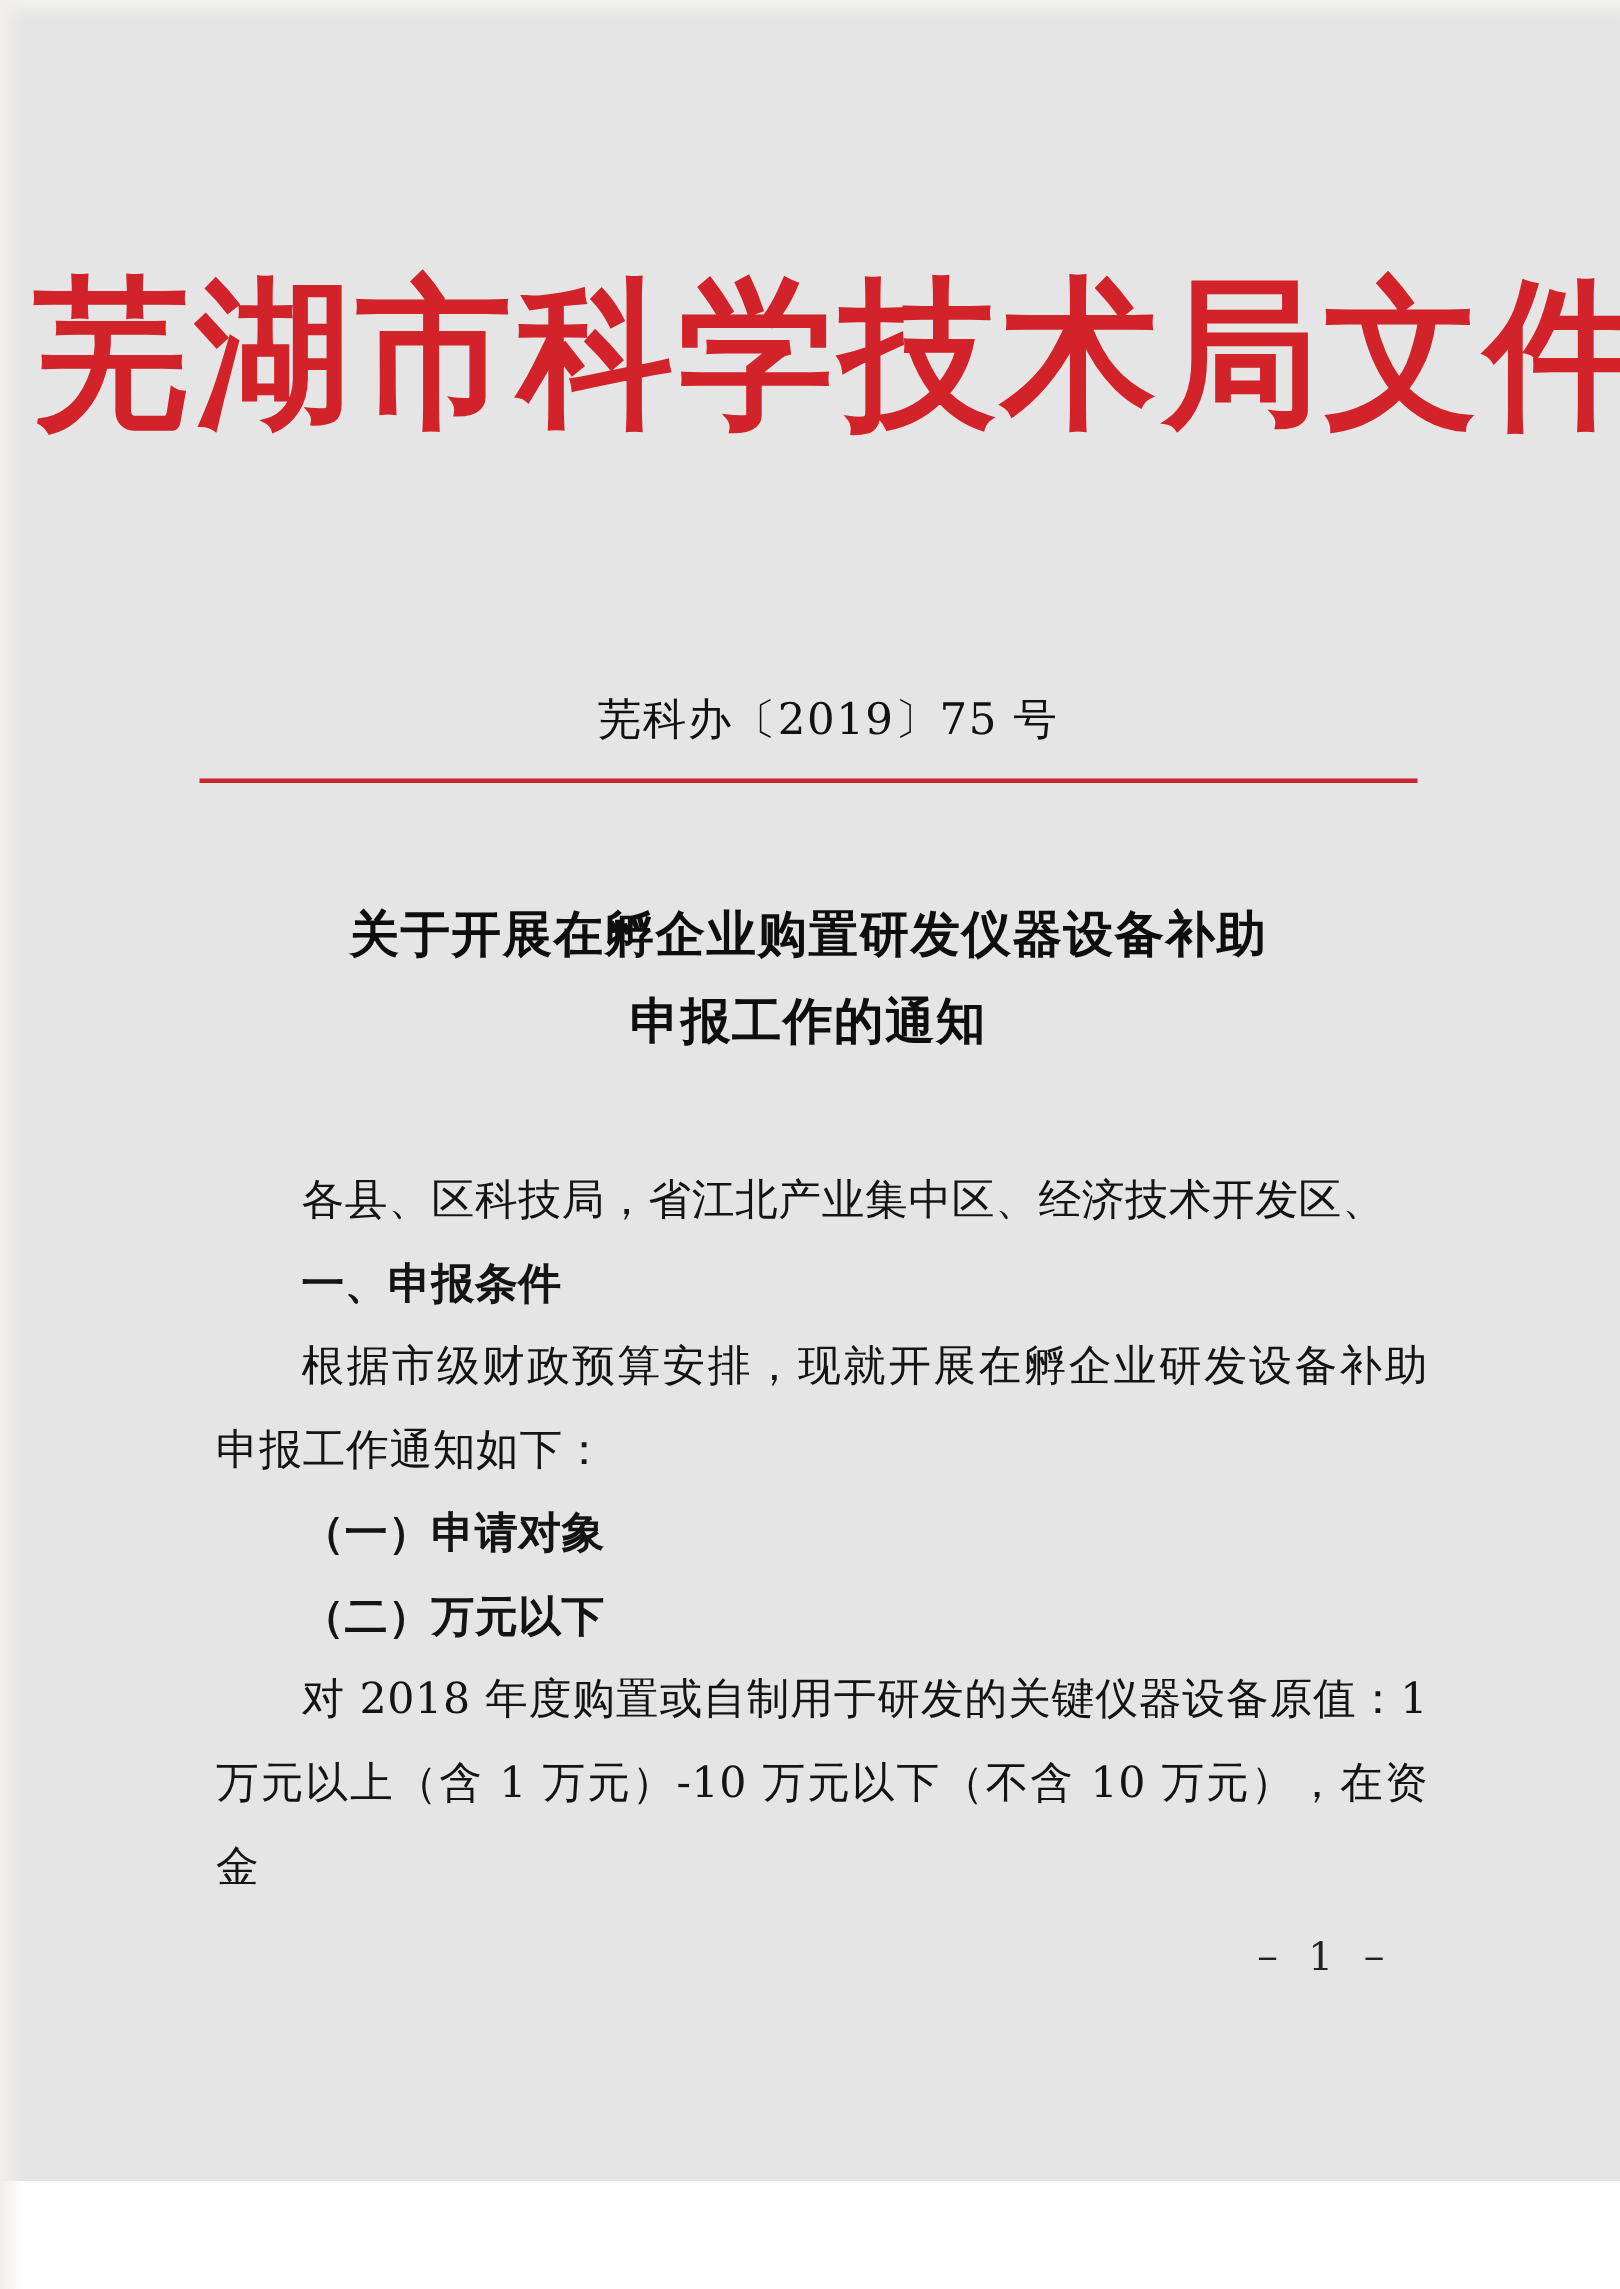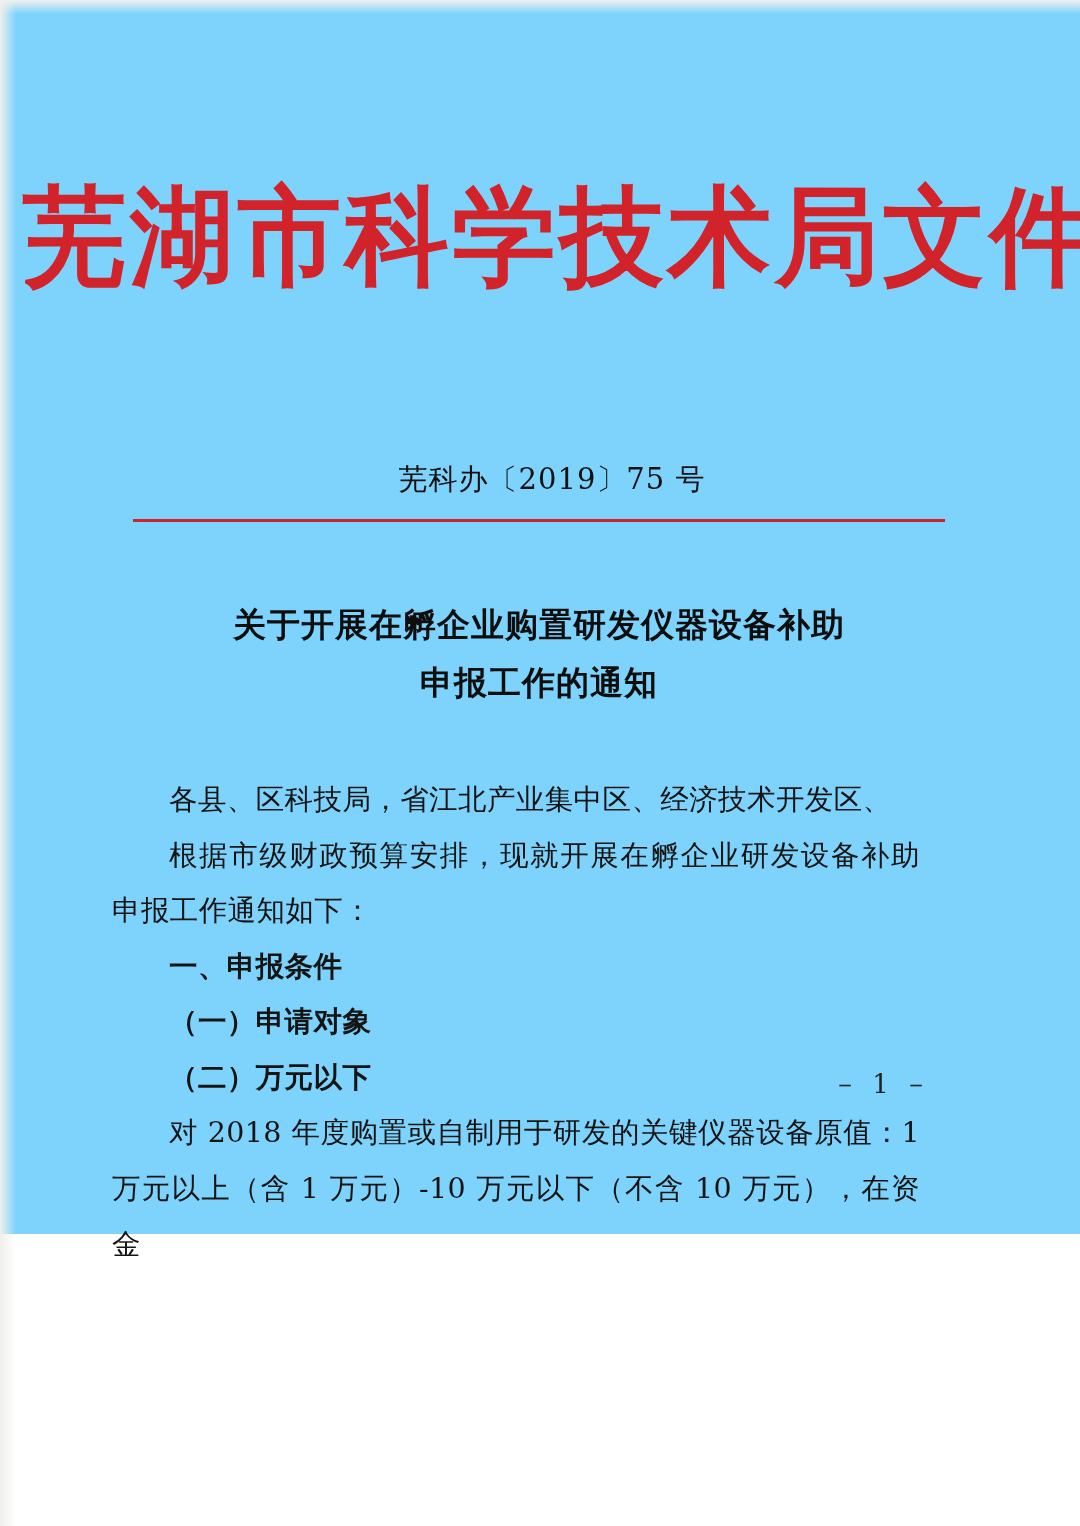--- a/index.html
+++ b/index.html
@@ -11,22 +11,22 @@
     width: 1080px;
     height: 1526px;
     font-family: "DejaVu Serif", "Liberation Serif", serif;
     color: #1a1a1a;
     position: relative;
     overflow: hidden;
   }
   .page {
     position: relative;
     width: 1080px;
-    height: 1234px;
-    background: #7dd3fc;
+    height: 1454px;
+    background: #e5e5e5;
     box-sizing: border-box;
   }
   
   .masthead {
     position: absolute;
     top: 176px;
     left: 0;
     width: 1080px;
     text-align: center;
   }
@@ -70,26 +70,27 @@
     width: 812px;
     text-align: center;
     font-weight: bold;
     font-size: 33px;
     line-height: 1.75;
     letter-spacing: 1px;
     color: #0e0e0e;
   }
   .doc-title .line {
     display: block;
+    font-family: Liberation Serif, serif;
   }
   
   .body-block {
     position: absolute;
     top: 772px;
-    left: 112px;
+    left: 144px;
     width: 808px;
     font-size: 28.5px;
     line-height: 1.95;
     color: #141414;
     letter-spacing: 0.4px;
   }
   .para {
     margin: 0;
     text-align: justify;
     text-justify: inter-ideograph;
@@ -141,22 +142,22 @@
 
   <div class="red-rule"></div>
 
   <div class="doc-title">
     <span class="line">关于开展在孵企业购置研发仪器设备补助</span>
     <span class="line">申报工作的通知</span>
   </div>
 
   <div class="body-block">
     <p class="para indent">各县、区科技局，省江北产业集中区、经济技术开发区、</p>
+    <p class="para indent bold">一、申报条件</p>
     <p class="para indent">根据市级财政预算安排，现就开展在孵企业研发设备补助申报工作通知如下：</p>
-    <p class="para indent bold">一、申报条件</p>
     <p class="para indent bold">（一）申请对象</p>
     <p class="para indent bold">（二）万元以下</p>
     <p class="para indent">对 2018 年度购置或自制用于研发的关键仪器设备原值：1 万元以上（含 1 万元）-10 万元以下（不含 10 万元），在资金</p>
   </div>
 
   <div class="page-number">－ 1 －</div>
 
 </div>
 
 </body></html>

